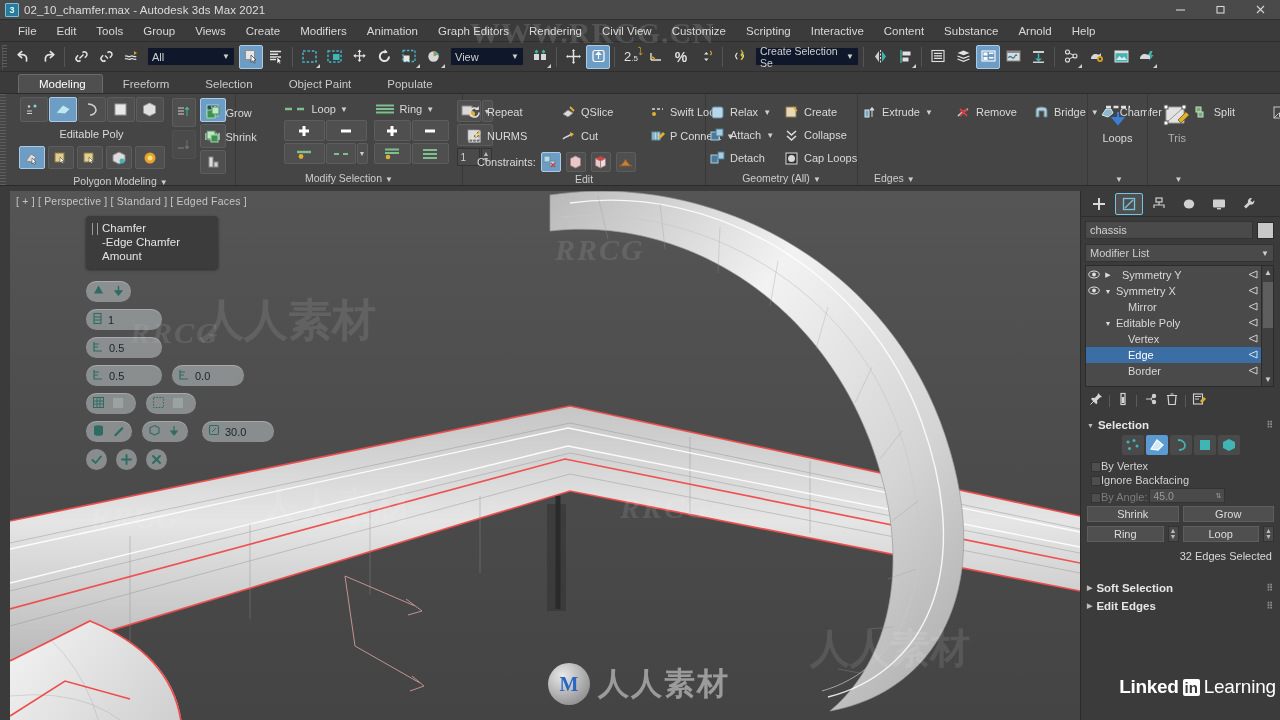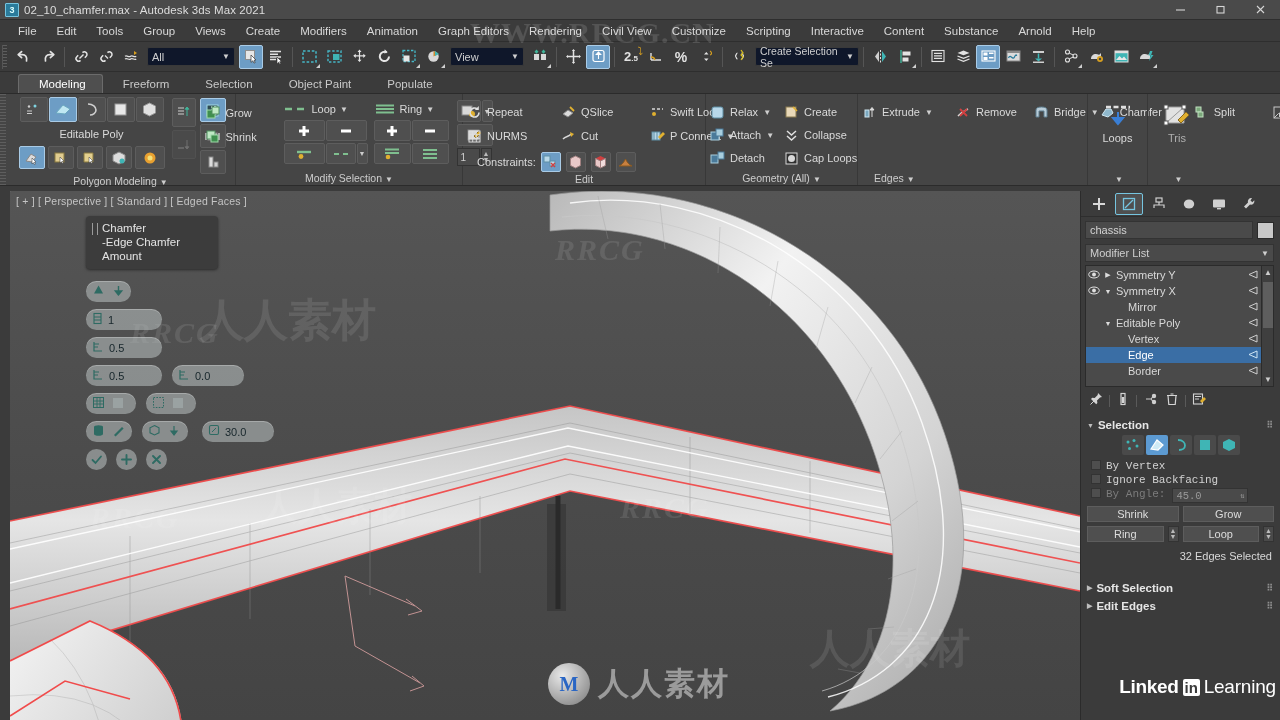--- a/index.html
+++ b/index.html
@@ -193,21 +193,21 @@
     font-weight: bold; padding: 4px 6px 2px 6px;
   }
   .roll-head .tri { font-size: 7px; color: #bdbdbd; }
   .roll-head .grp { margin-left: auto; color: #8d8d8d; font-size: 9px; letter-spacing: 1px; }
   .sel-icons { display: flex; justify-content: center; gap: 2px; padding: 2px 0 4px 0; }
   .sel-ico {
     width: 22px; height: 20px; border-radius: 2px; background: #4a4a4a;
     display: flex; align-items: center; justify-content: center;
   }
   .sel-ico.sel { background: #5c9ad2; }
-  .cbrow { display: flex; align-items: flex-start; gap: 5px; padding: 1px 0 1px 10px; font-size: 11px; color: #d2d2d2; font-family: Liberation Mono, monospace; }
+  .cbrow { display: flex; align-items: flex-end; padding: 1px 0 1px 10px; font-size: 11px; color: #d2d2d2; }
   .cb { width: 10px; height: 10px; background: #4e4e4e; border: 1px solid #333; }
   .cbrow.dim { color: #7c7c7c; }
   .spin {
     height: 15px; background: #4a4a4a; border: 1px solid #333; color: #9a9a9a;
     font-size: 10.5px; display: flex; align-items: center; padding: 0 3px; width: 72px;
   }
   .btn2 {
     flex: 1; height: 16px; background: #4f4f4f; border: 1px solid #5d5d5d;
     color: #ddd; font-size: 11px; display: flex; align-items: center; justify-content: center;
   }
@@ -430,21 +430,21 @@
         </svg>
     </div>
     <div class="tbtn active">
       <svg width="17" height="17" viewBox="0 0 17 17">
           <rect x="3" y="2.5" width="11" height="11" rx="2" fill="none" stroke="#fff" stroke-width="1.2"></rect>
           <path d="M8.5 11V5m0-1l2.2 2.5H6.3z" fill="#fff" stroke="#fff" stroke-width="1.1"></path>
         </svg>
     </div>
     <div class="tsep"></div>
     <div class="tbtn">
-      <span style="font-size:13px;color:#e2e2e2;font-weight:bold;">2<small style="font-size:8px">.5</small></span>
+      <span style="font-size:13px;color:#e2e2e2;font-weight:normal;">2<small style="font-size:8px">.5</small></span>
       <span style="position:absolute;right:0;top:0;color:#d8a020;font-size:11px;">⤵</span>
     </div>
     <div class="tbtn">
       <svg width="17" height="17" viewBox="0 0 17 17">
           <path d="M3 12h10M3 12V5" stroke="#e2e2e2" stroke-width="1.4"></path>
           <path d="M3 9a4 4 0 014 3" fill="none" stroke="#d8a020" stroke-width="1.3"></path>
         </svg>
     </div>
     <div class="tbtn">
       <span style="font-size:14px;color:#e2e2e2;font-weight:bold;">%</span>
@@ -1351,21 +1351,21 @@
     </div>
 
     <div class="stack">
       <div class="stack-list" id="stack-list">
           <div class="stack-row">
             <span style="width: 12px; text-align: center; font-size: 9px; color: rgb(221, 221, 221);"><svg width="12" height="9" viewBox="0 0 12 9">
                 <ellipse cx="6" cy="4.5" rx="5.3" ry="3.5" fill="none" stroke="#e0e0e0" stroke-width="1"></ellipse>
                 <circle cx="6" cy="4.5" r="1.9" fill="#e0e0e0"></circle>
               </svg></span>
             <span style="width: 10px; font-size: 7px; color: rgb(220, 220, 220); text-align: center;">▶</span>
-            <span style="margin-left: 0px;">Symmetry Y</span>
+            <span style="margin-left: 6px;">Symmetry Y</span>
             <span style="margin-left: auto; margin-right: 3px;"><svg width="10" height="9" viewBox="0 0 10 9">
                 <path d="M9 1L1 4.5 9 8z" fill="none" stroke="#cfcfcf" stroke-width="1"></path>
               </svg></span>
           </div>
           <div class="stack-row">
             <span style="width: 12px; text-align: center; font-size: 9px; color: rgb(221, 221, 221);"><svg width="12" height="9" viewBox="0 0 12 9">
                 <ellipse cx="6" cy="4.5" rx="5.3" ry="3.5" fill="none" stroke="#e0e0e0" stroke-width="1"></ellipse>
                 <circle cx="6" cy="4.5" r="1.9" fill="#e0e0e0"></circle>
               </svg></span>
             <span style="width: 10px; font-size: 7px; color: rgb(220, 220, 220); text-align: center;">▼</span>

